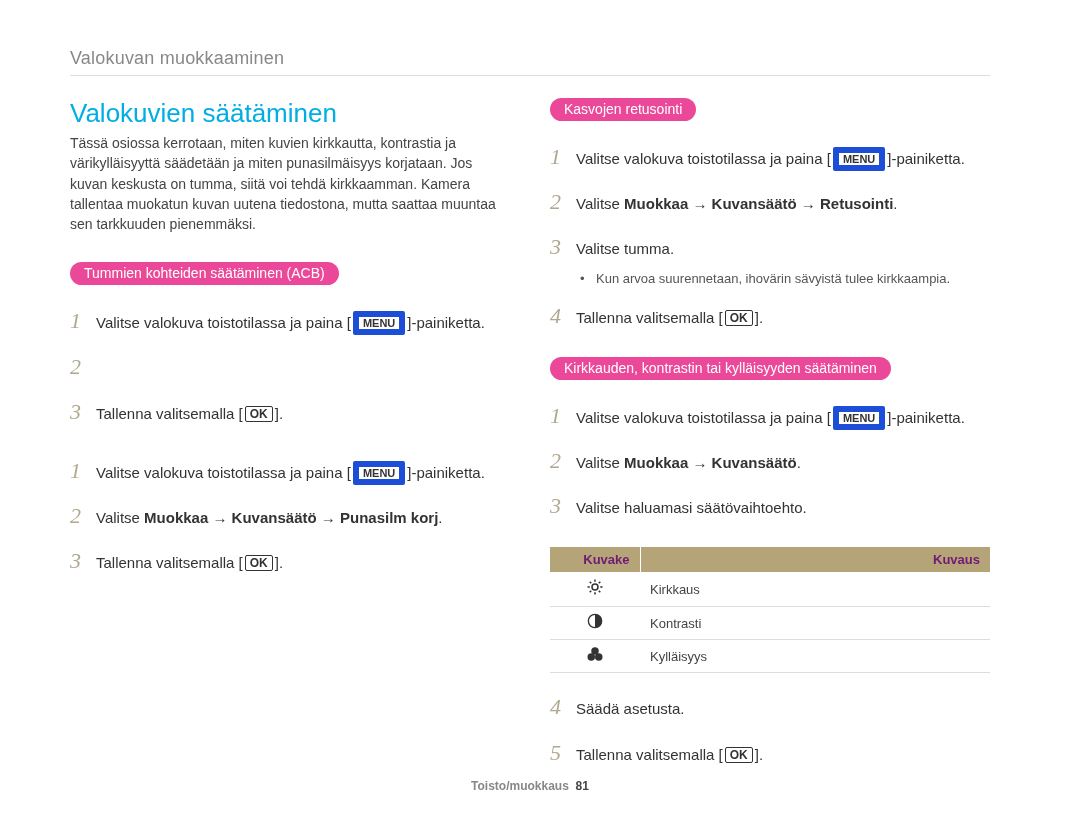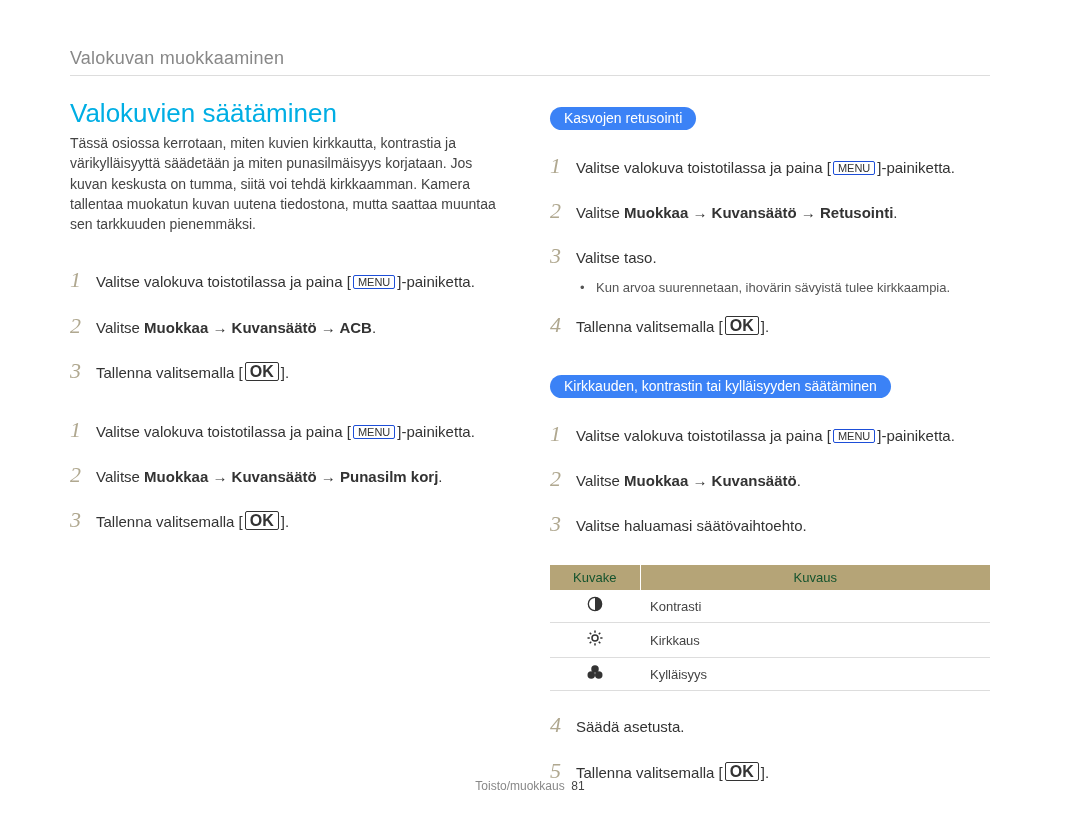--- a/index.html
+++ b/index.html
@@ -41,27 +41,26 @@
     margin: 0 0 4px 0;
   }
   .intro {
     font-size: 14px;
     line-height: 1.45;
     color: #444;
     margin-bottom: 28px;
   }
   .pill {
     display: inline-block;
-    background: #3b82f6;
+    background: #ec4899;
     color: #fff;
     font-size: 14px;
     border-radius: 12px;
     padding: 3px 14px 4px 14px;
     margin-bottom: 14px;
-    margin-top: 9px;
   }
   .steps {
     margin: 0 0 24px 0;
     padding: 0;
   }
   .step {
     display: flex;
     align-items: baseline;
     font-size: 15px;
     line-height: 1.6;
@@ -70,34 +69,34 @@
   }
   .stepnum {
     font-family: Georgia, 'Times New Roman', serif;
     font-style: italic;
     font-size: 22px;
     color: #b0a890;
     width: 26px;
     flex-shrink: 0;
   }
   .menuchip {
-    font-weight: normal;
-    border: 1px solid #1d4ed8;
+    font-weight: bold;
+    border: 6px solid #1d4ed8;
     border-radius: 2px;
     font-size: 11px;
     padding: 0 4px;
     margin: 0 2px;
     position: relative;
     top: -1px;
   }
   .okchip {
     font-weight: bold;
     border: 1px solid #333;
     border-radius: 2px;
-    font-size: 16px;
+    font-size: 12px;
     padding: 0 4px;
     margin: 0 2px;
     position: relative;
     top: -1px;
   }
   .bold { font-weight: bold; margin-top: 32px; }
   .subnote {
     display: flex;
     font-size: 13px;
     margin: -4px 0 12px 30px;
@@ -105,23 +104,23 @@
   }
   .subnote .bullet { width: 16px; flex-shrink:0; }
   .tbl {
     border-collapse: collapse;
     width: 100%;
     font-size: 13px;
     margin: 6px 0 16px 0;
   }
   .tbl th {
     background: #b5a477;
-    color: #14532d;
-    font-weight: 400;
-    text-align: center;
+    color: #701a75;
+    font-weight: 700;
+    text-align: right;
     padding: 5px 10px;
     border-right: 1px solid #fff;
   }
   .tbl th:last-child { border-right: none; }
   .tbl td {
     padding: 6px 10px;
     border-bottom: 1px solid #ddd;
     color: #444;
   }
   .tbl td.iconcell {
@@ -130,49 +129,48 @@
     font-size: 16px;
   }
   .footer {
     position: absolute;
     bottom: 22px;
     left: 0;
     right: 0;
     text-align: center;
     font-size: 12px;
     color: #888;
+    font-weight: bold;
   }
   .footer .pgnum { color: #444; }
 </style>
 </head>
 <body>
 
 <div class="page">
 
   <div class="breadcrumb">Valokuvan muokkaaminen</div>
 
   <div class="columns">
 
     <div class="col">
       <h2 class="cyan">Valokuvien säätäminen</h2>
       <div class="intro">Tässä osiossa kerrotaan, miten kuvien kirkkautta, kontrastia ja värikylläisyyttä säädetään ja miten punasilmäisyys korjataan. Jos kuvan keskusta on tumma, siitä voi tehdä kirkkaamman. Kamera tallentaa muokatun kuvan uutena tiedostona, mutta saattaa muuntaa sen tarkkuuden pienemmäksi.</div>
 
       
+      <div class="pill">Tummien kohteiden säätäminen (ACB)</div>
       <div class="steps">
         <div class="step">
           <span class="stepnum">1</span>
           <span>
             <span>Valitse valokuva toistotilassa ja paina [</span><span class="menuchip">MENU</span><span>]-painiketta.</span>
           </span>
         </div>
         <div class="step">
           <span class="stepnum">2</span>
-          <span>
-            <span>Valitse </span><span class="bold">Muokkaa → Kuvansäätö → ACB</span><span>.</span>
-          </span>
         </div>
         <div class="step">
           <span class="stepnum">3</span>
           <span>
             <span>Tallenna valitsemalla [</span><span class="okchip">OK</span><span>].</span>
           </span>
         </div>
       </div>
 
       
@@ -210,21 +208,21 @@
           </span>
         </div>
         <div class="step">
           <span class="stepnum">2</span>
           <span>
             <span>Valitse </span><span class="bold">Muokkaa → Kuvansäätö → Retusointi</span><span>.</span>
           </span>
         </div>
         <div class="step">
           <span class="stepnum">3</span>
-          <span>Valitse taso.</span>
+          <span>Valitse tumma.</span>
         </div>
         <div class="subnote">
           <span class="bullet">•</span>
           <span>Kun arvoa suurennetaan, ihovärin sävyistä tulee kirkkaampia.</span>
         </div>
         <div class="step">
           <span class="stepnum">4</span>
           <span>
             <span>Tallenna valitsemalla [</span><span class="okchip">OK</span><span>].</span>
           </span>
@@ -253,47 +251,47 @@
       </div>
 
       <table class="tbl">
         <thead>
           <tr>
             <th>Kuvake</th>
             <th>Kuvaus</th>
           </tr>
         </thead>
         <tbody>
-          <tr>
-            <td class="iconcell">
-              <svg width="16" height="16" viewBox="0 0 24 24">
-                <circle cx="12" cy="12" r="10" fill="none" stroke="#333" stroke-width="2"></circle>
-                <path d="M12 2 A10 10 0 0 1 12 22 Z" fill="#333"></path>
-              </svg>
-            </td>
-            <td>Kontrasti</td>
-          </tr>
           <tr>
             <td class="iconcell">
               <svg width="18" height="18" viewBox="0 0 24 24" fill="none" stroke="#333" stroke-width="2">
                 <circle cx="12" cy="12" r="4"></circle>
                 <line x1="12" y1="2" x2="12" y2="5"></line>
                 <line x1="12" y1="19" x2="12" y2="22"></line>
                 <line x1="2" y1="12" x2="5" y2="12"></line>
                 <line x1="19" y1="12" x2="22" y2="12"></line>
                 <line x1="4.9" y1="4.9" x2="7" y2="7"></line>
                 <line x1="17" y1="17" x2="19.1" y2="19.1"></line>
                 <line x1="4.9" y1="19.1" x2="7" y2="17"></line>
                 <line x1="17" y1="7" x2="19.1" y2="4.9"></line>
               </svg>
             </td>
             <td>Kirkkaus</td>
           </tr>
           <tr>
             <td class="iconcell">
+              <svg width="16" height="16" viewBox="0 0 24 24">
+                <circle cx="12" cy="12" r="10" fill="none" stroke="#333" stroke-width="2"></circle>
+                <path d="M12 2 A10 10 0 0 1 12 22 Z" fill="#333"></path>
+              </svg>
+            </td>
+            <td>Kontrasti</td>
+          </tr>
+          <tr>
+            <td class="iconcell">
               <svg width="18" height="16" viewBox="0 0 24 20">
                 <circle cx="12" cy="6" r="5" fill="#333"></circle>
                 <circle cx="7" cy="14" r="5" fill="#333"></circle>
                 <circle cx="17" cy="14" r="5" fill="#333"></circle>
               </svg>
             </td>
             <td>Kylläisyys</td>
           </tr>
         </tbody>
       </table>

